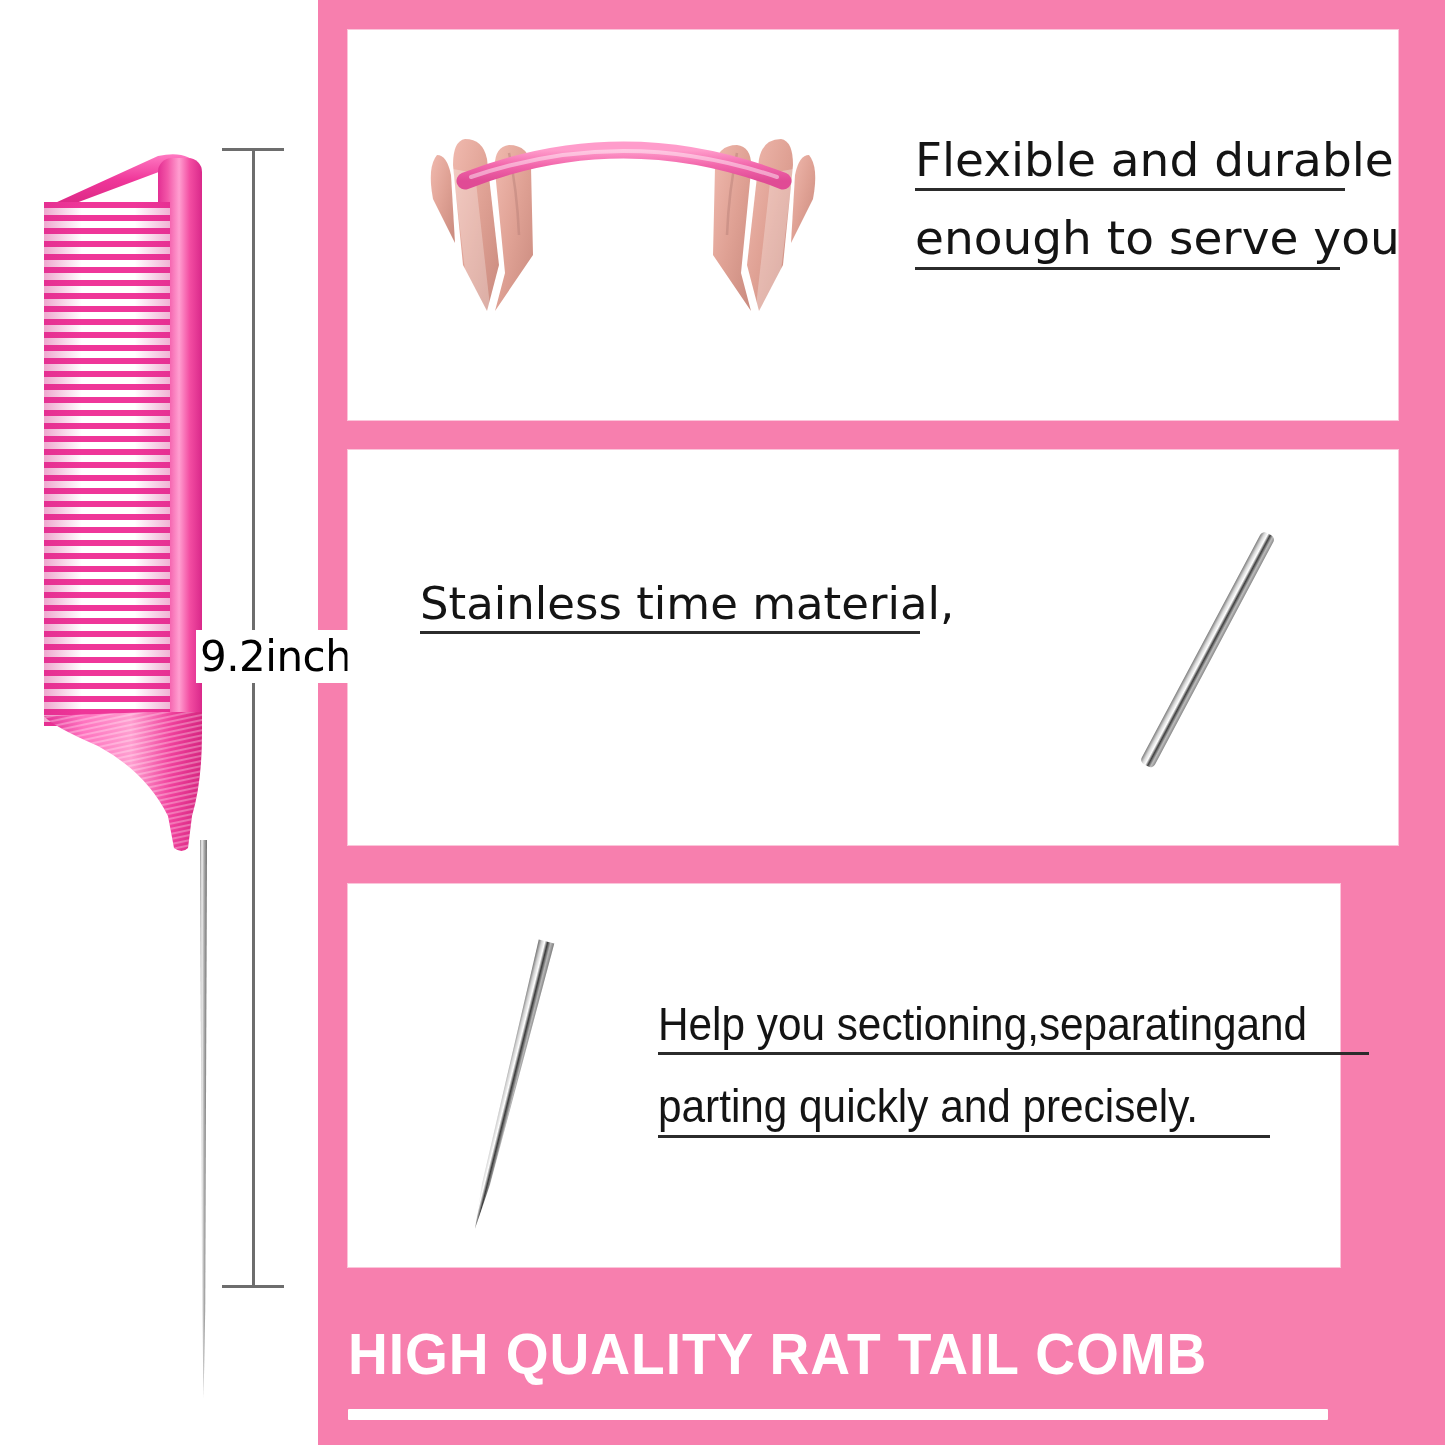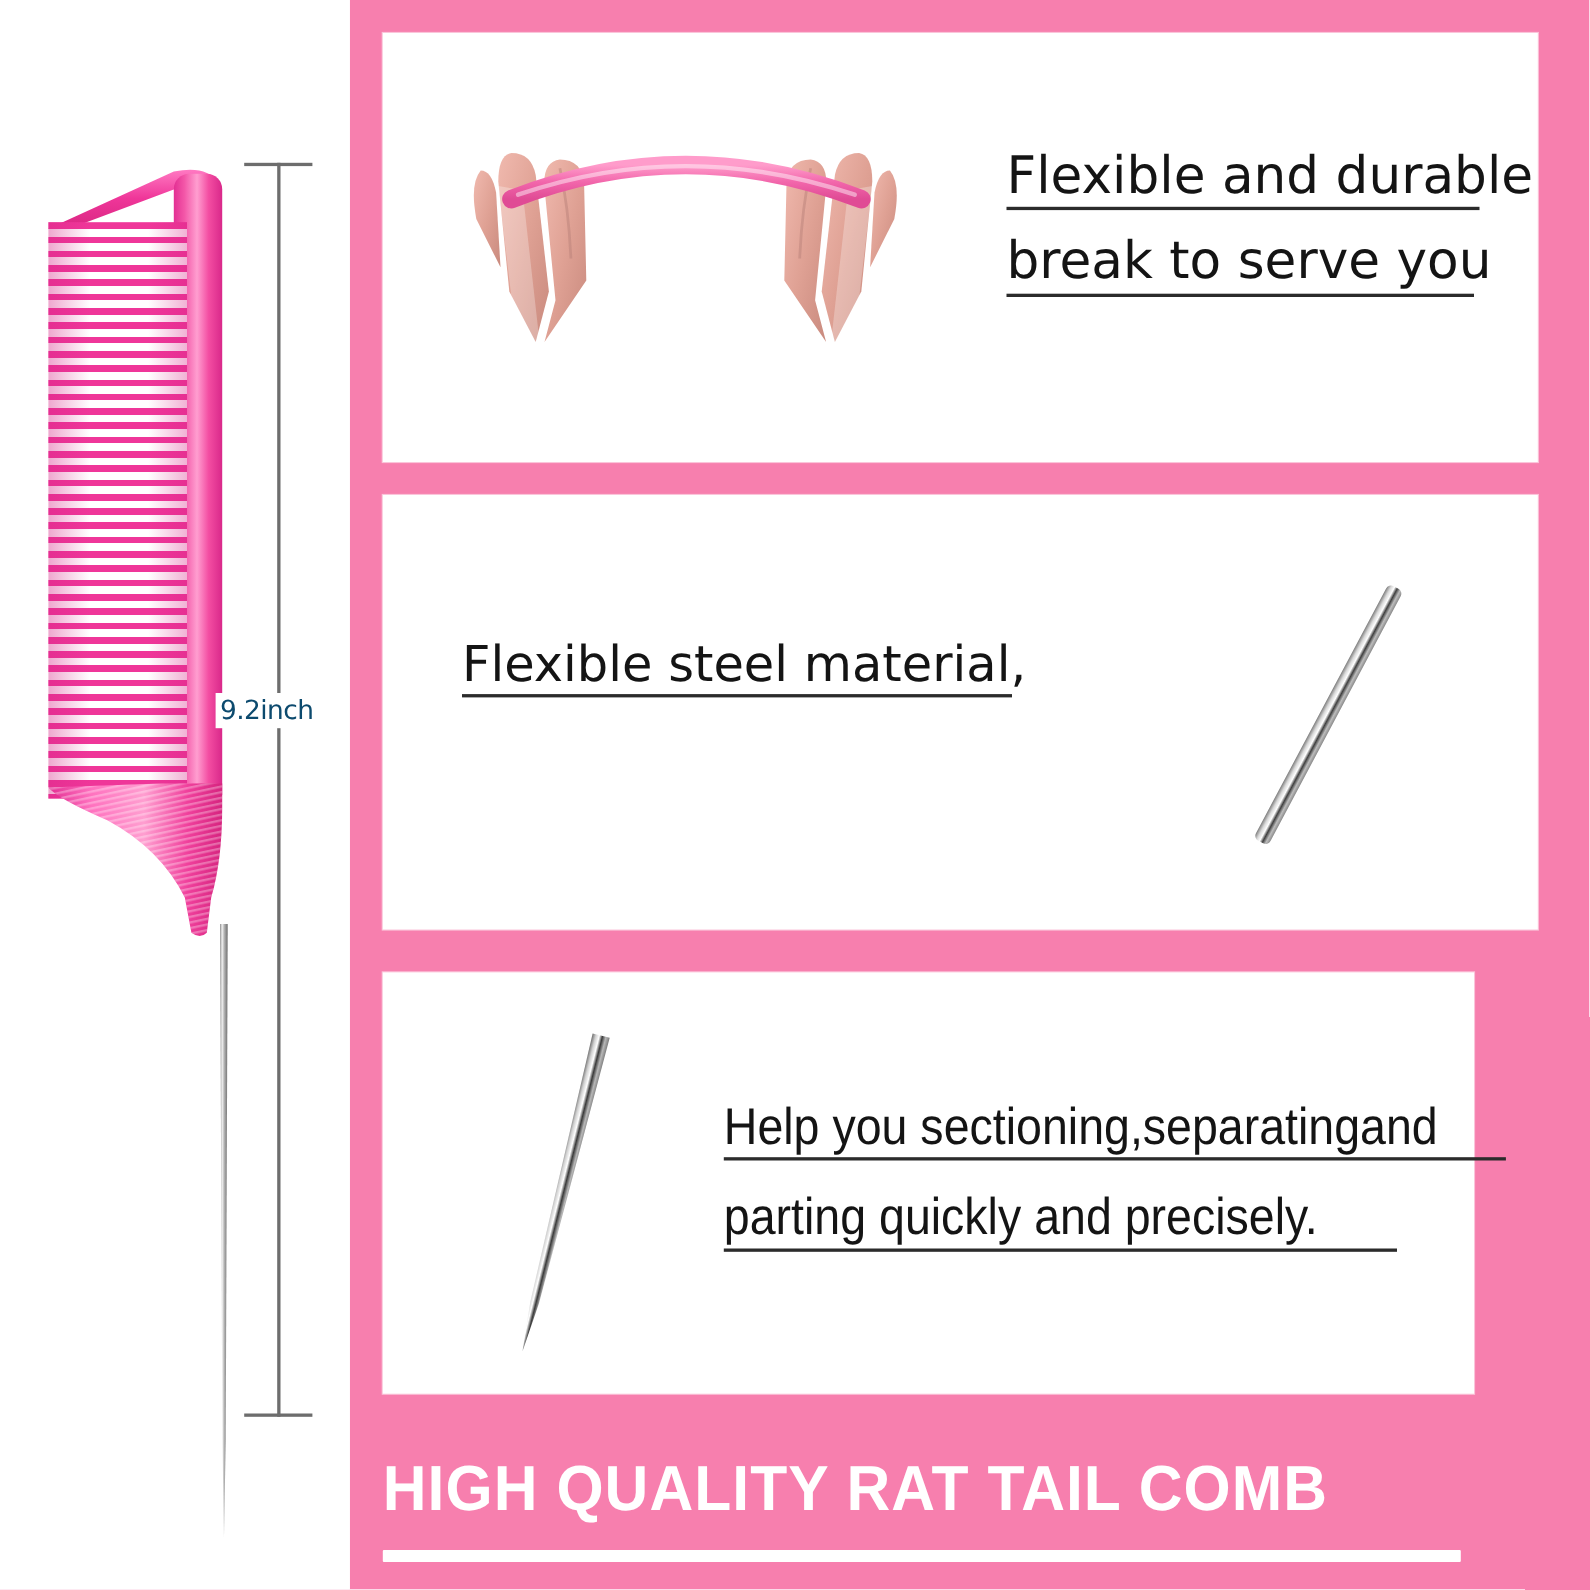--- a/index.html
+++ b/index.html
@@ -38,21 +38,21 @@
 
   
   .pin{position:absolute;left:167px;top:700px;width:14px;height:560px;}
   .pin svg{display:block;}
 
   
   .dim-line{position:absolute;left:252px;top:148px;width:3px;height:1140px;background:#6d6d6d;}
   .dim-cap{position:absolute;width:62px;height:3px;background:#6d6d6d;left:222px;}
   .dim-cap.top{top:148px;}
   .dim-cap.bot{top:1285px;}
-  .dim-label{position:absolute;left:196px;top:630px;font-size:24px;color:#0c4a6e;
+  .dim-label{position:absolute;left:196px;top:630px;font-size:42px;color:#000000;
     font-family:"DejaVu Sans",sans-serif;letter-spacing:-.5px;white-space:nowrap;background:#fff;padding:2px 4px;}
 
   
   .card{position:absolute;background:#ffffff;box-shadow:0 0 0 1px rgba(255,255,255,.55);}
   #card1{left:348px;top:30px;width:1050px;height:390px;}
   #card2{left:348px;top:450px;width:1050px;height:395px;}
   #card3{left:348px;top:884px;width:992px;height:383px;}
 
   .card-inner{position:relative;width:100%;height:100%;display:flex;align-items:center;}
 
@@ -212,32 +212,32 @@
           <path d="M58 62 Q210 10 364 62" stroke="rgba(255,255,255,.45)" stroke-width="4" fill="none" stroke-linecap="round"></path>
         </svg>
       </div>
 
       <div class="feat-text">
         <span class="feat-line">
           <span class="txt">Flexible and durable</span>
           <span class="rule"></span>
         </span>
         <span class="feat-line">
-          <span class="txt">break to serve you</span>
+          <span class="txt">enough to serve you</span>
           <span class="rule"></span>
         </span>
       </div>
     </div>
   </div>
 
   <div class="card" id="card2">
     <div class="card-inner">
       <div class="feat-text">
         <span class="feat-line">
-          <span class="txt">Flexible steel material,</span>
+          <span class="txt">Stainless time material,</span>
           <span class="rule"></span>
         </span>
       </div>
 
       <div class="rod2">
         <svg width="160" height="250" viewBox="0 0 160 250">
           <defs>
             <linearGradient id="grod" x1="0" y1="0" x2="1" y2="0">
               <stop offset="0%" stop-color="#7d7d7d"></stop>
               <stop offset="22%" stop-color="#d8d8d8"></stop>

